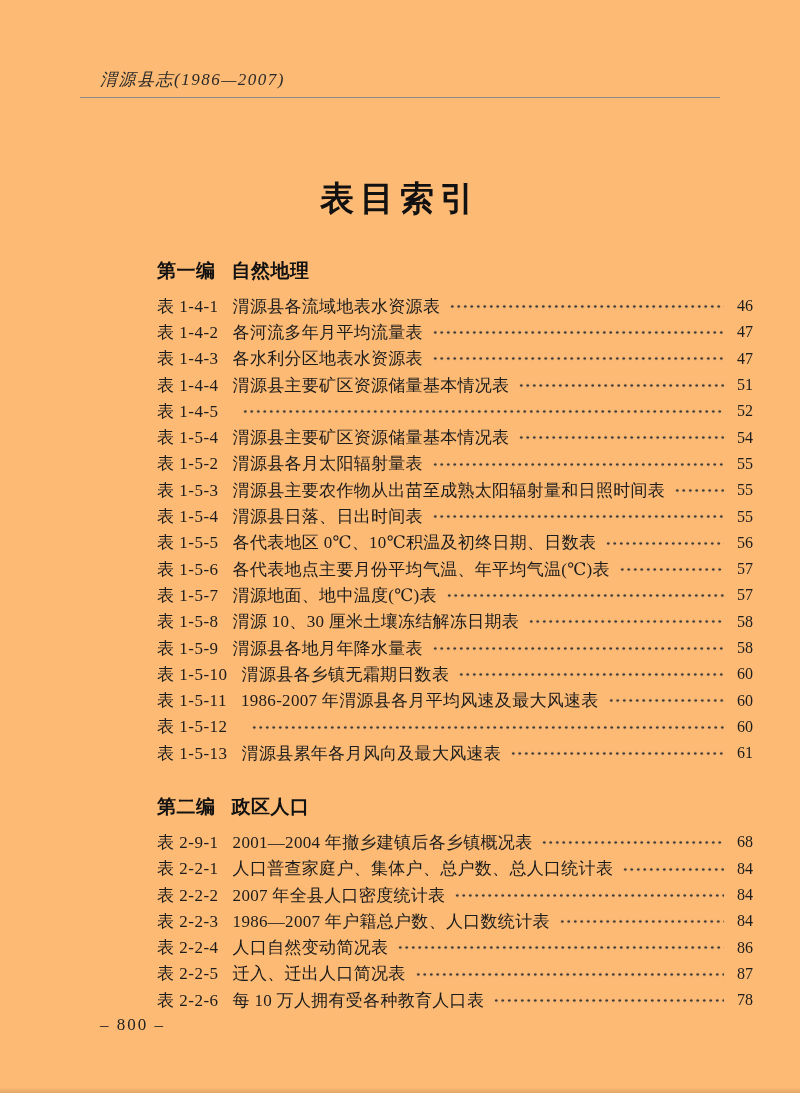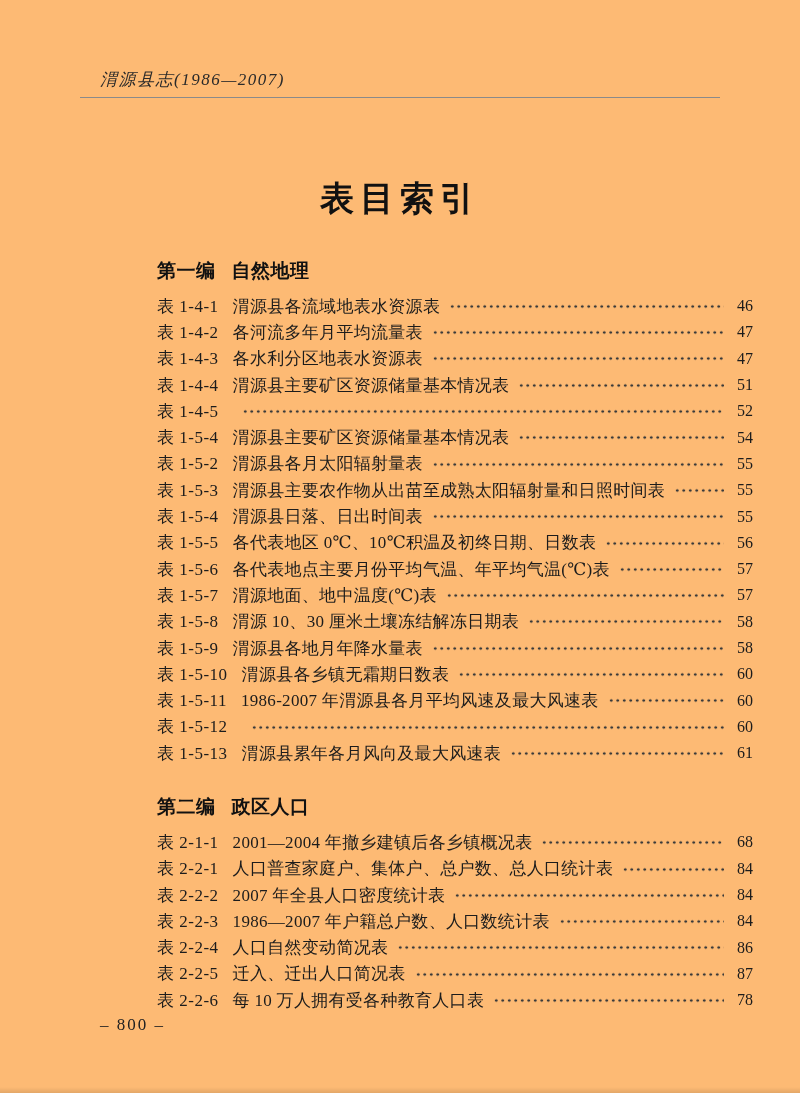--- a/index.html
+++ b/index.html
@@ -262,21 +262,21 @@
   </div>
 </div>
   </section>
 
   <section class="section">
     <div class="section-heading">
       <span class="section-number">第二编</span><span class="section-title">政区人口</span>
     </div>
     <div class="entry-list">
   <div class="entry-row">
-    <span class="entry-label">表 2-1-1</span>
+    <span class="entry-label">表 2-9-1</span>
     <span class="entry-title">2001—2004 年撤乡建镇后各乡镇概况表</span>
     <span class="leader"></span>
     <span class="entry-page">68</span>
   </div>
 
   <div class="entry-row">
     <span class="entry-label">表 2-2-1</span>
     <span class="entry-title">人口普查家庭户、集体户、总户数、总人口统计表</span>
     <span class="leader"></span>
     <span class="entry-page">84</span>

